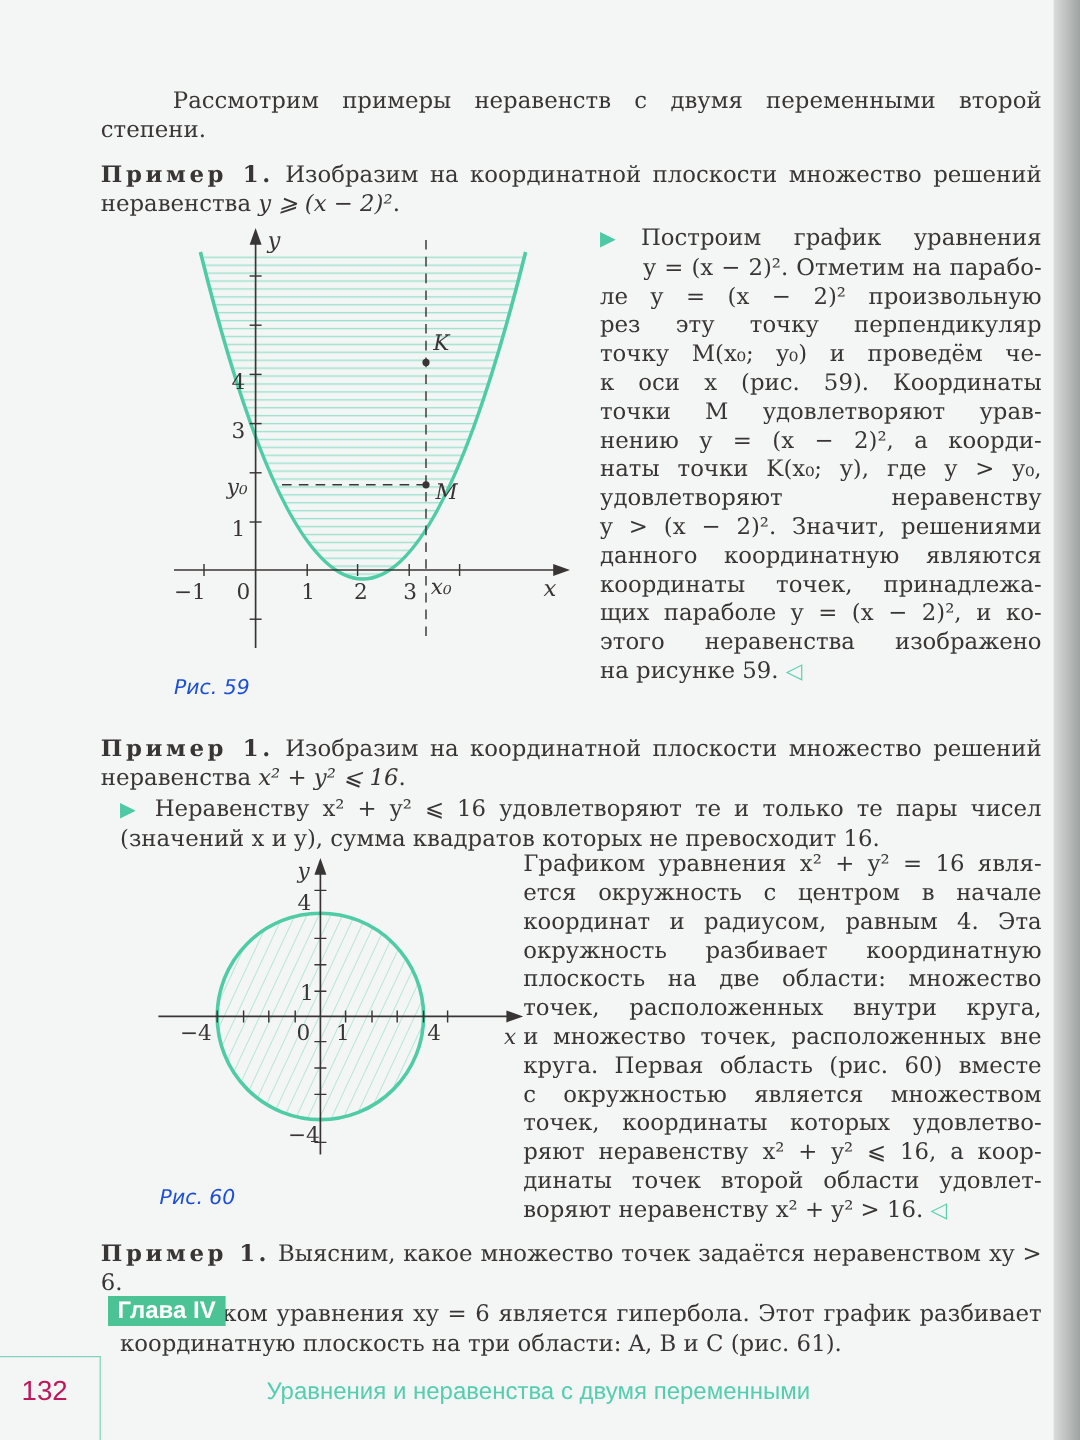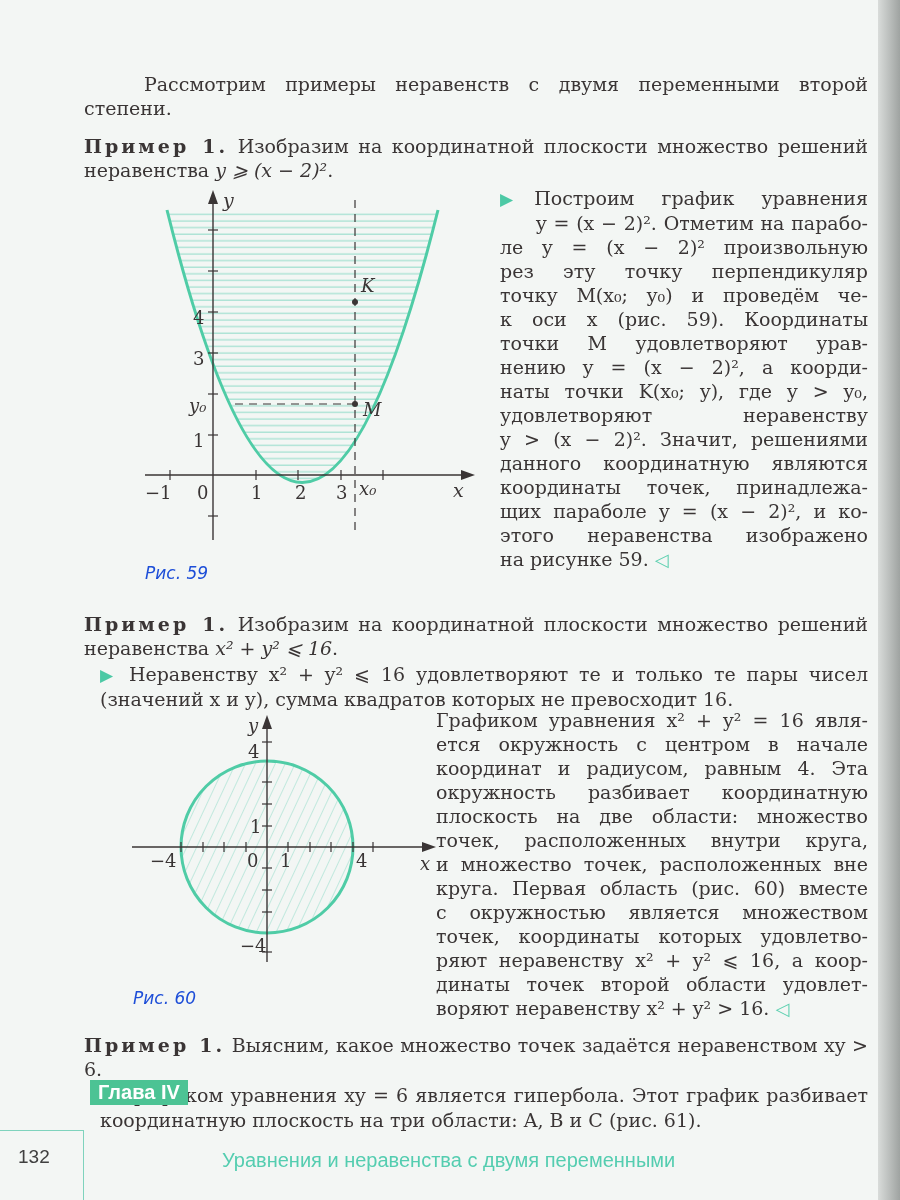--- a/index.html
+++ b/index.html
@@ -5,21 +5,21 @@
   html,body{margin:0;padding:0;}
   body{width:900px;height:1200px;position:relative;overflow:hidden;background:#f3f6f4;font-family:"DejaVu Serif","Liberation Serif",serif;color:#3a3535;}
   .edge{position:absolute;top:0;right:0;width:22px;height:1200px;background:linear-gradient(to right,#d9dcda,#9fa3a1);}
   .p{position:absolute;font-size:19px;line-height:24px;text-align:justify;}
   .ex{font-weight:bold;letter-spacing:3px;}
   .math{font-style:italic;}
   .tri{color:#4cc9a5;font-size:17px;}
   .tri-end{color:#5dd0b0;font-size:18px;}
   .cap{position:absolute;font-family:"DejaVu Sans","Liberation Sans",sans-serif;font-style:italic;font-size:17px;color:#1d4ed8;}
   .footer-box{position:absolute;left:0;top:1130px;width:83px;height:70px;border-top:1px solid #7fd3bd;border-right:1px solid #7fd3bd;}
-  .pagenum{position:absolute;left:18px;top:1146px;font-family:"Liberation Sans",sans-serif;font-size:19px;color:#404040;}
+  .pagenum{position:absolute;left:18px;top:1146px;font-family:"Liberation Sans",sans-serif;font-size:23px;color:#be185d;}
   .chapter{position:absolute;left:90px;top:1080px;background:#4cc394;color:#fff;font-family:"Liberation Sans",sans-serif;font-weight:bold;font-size:20px;padding:1px 8px;}
   .chaptitle{position:absolute;left:222px;top:1149px;font-family:"Liberation Sans",sans-serif;font-size:20px;color:#54cdb0;}
   svg text{font-family:"DejaVu Serif","Liberation Serif",serif;fill:#3a3535;}
 </style>
 </head>
 <body>
 
 <div class="edge"></div>
 
 <div class="p" style="left:84px;top:72px;width:784px;text-indent:60px;">

